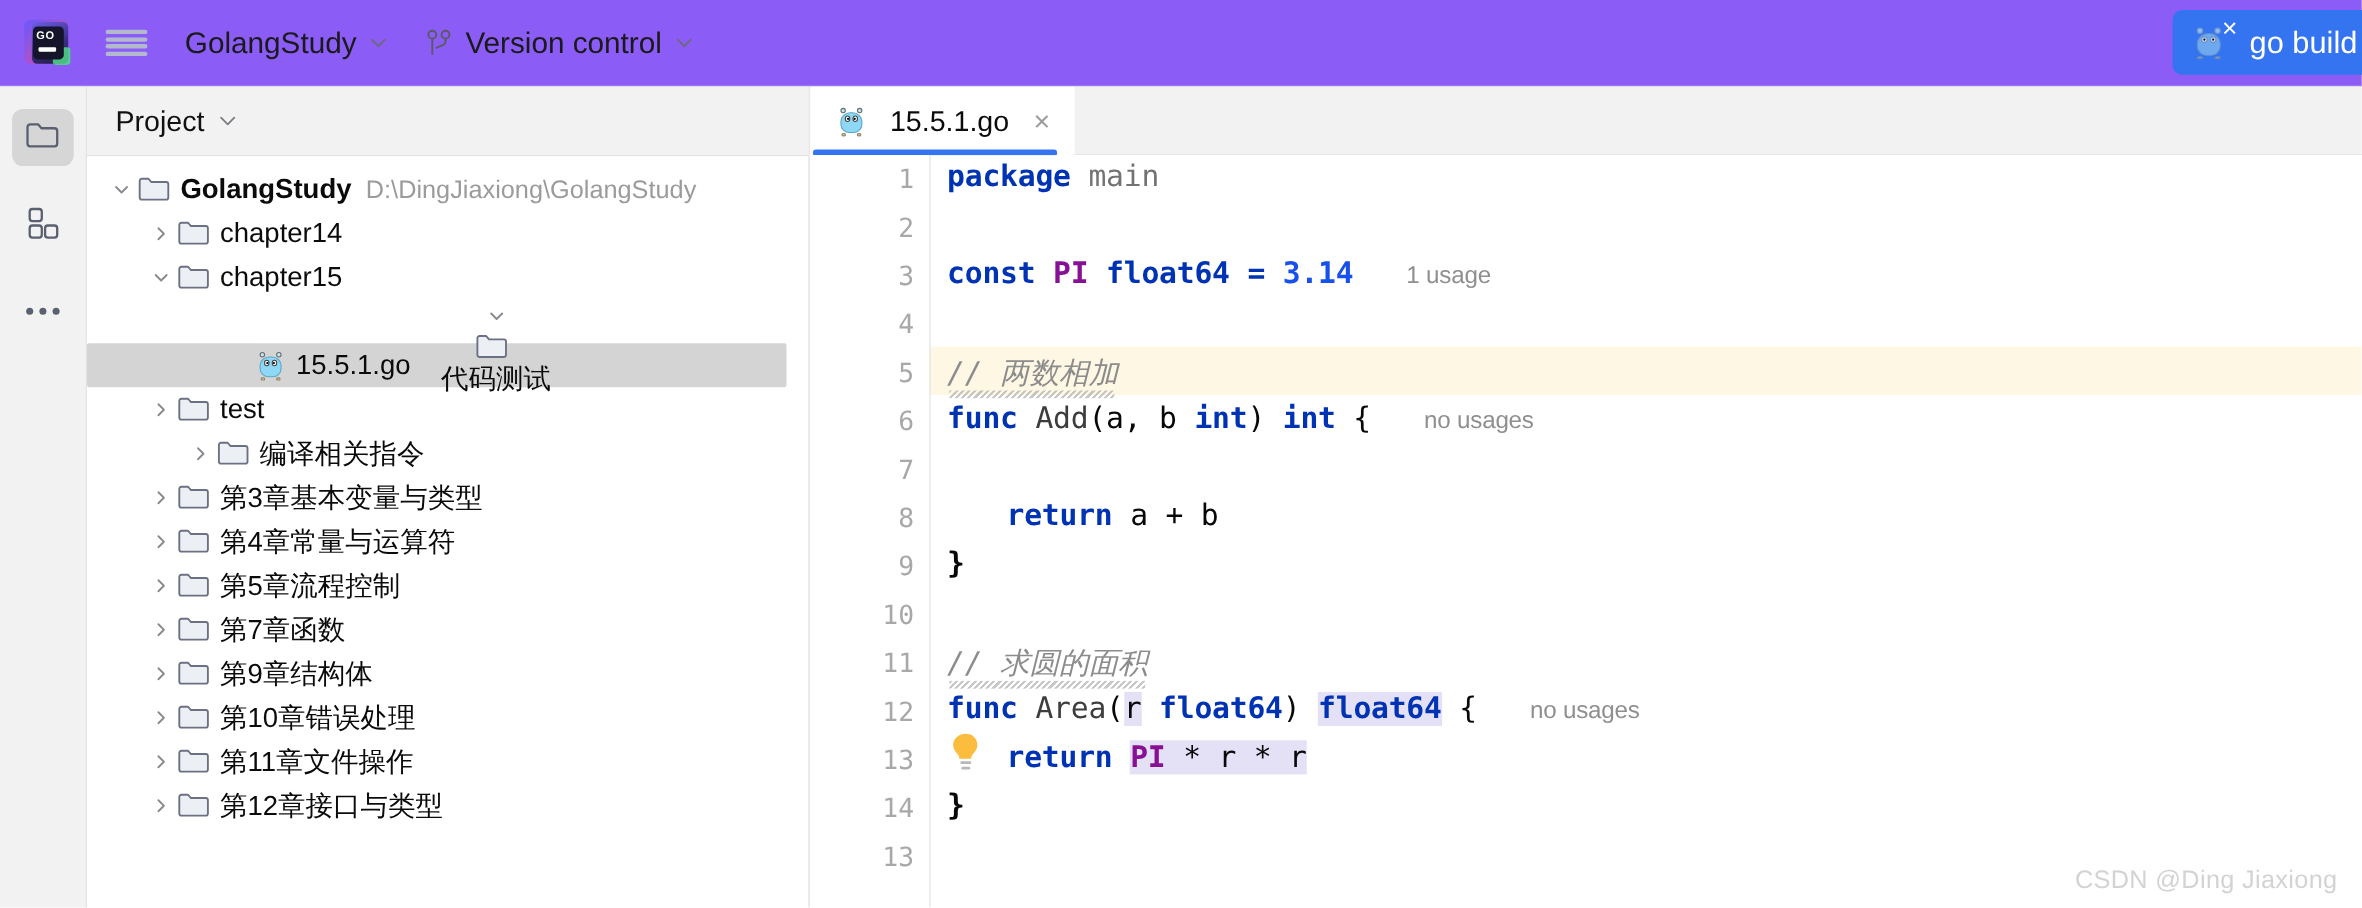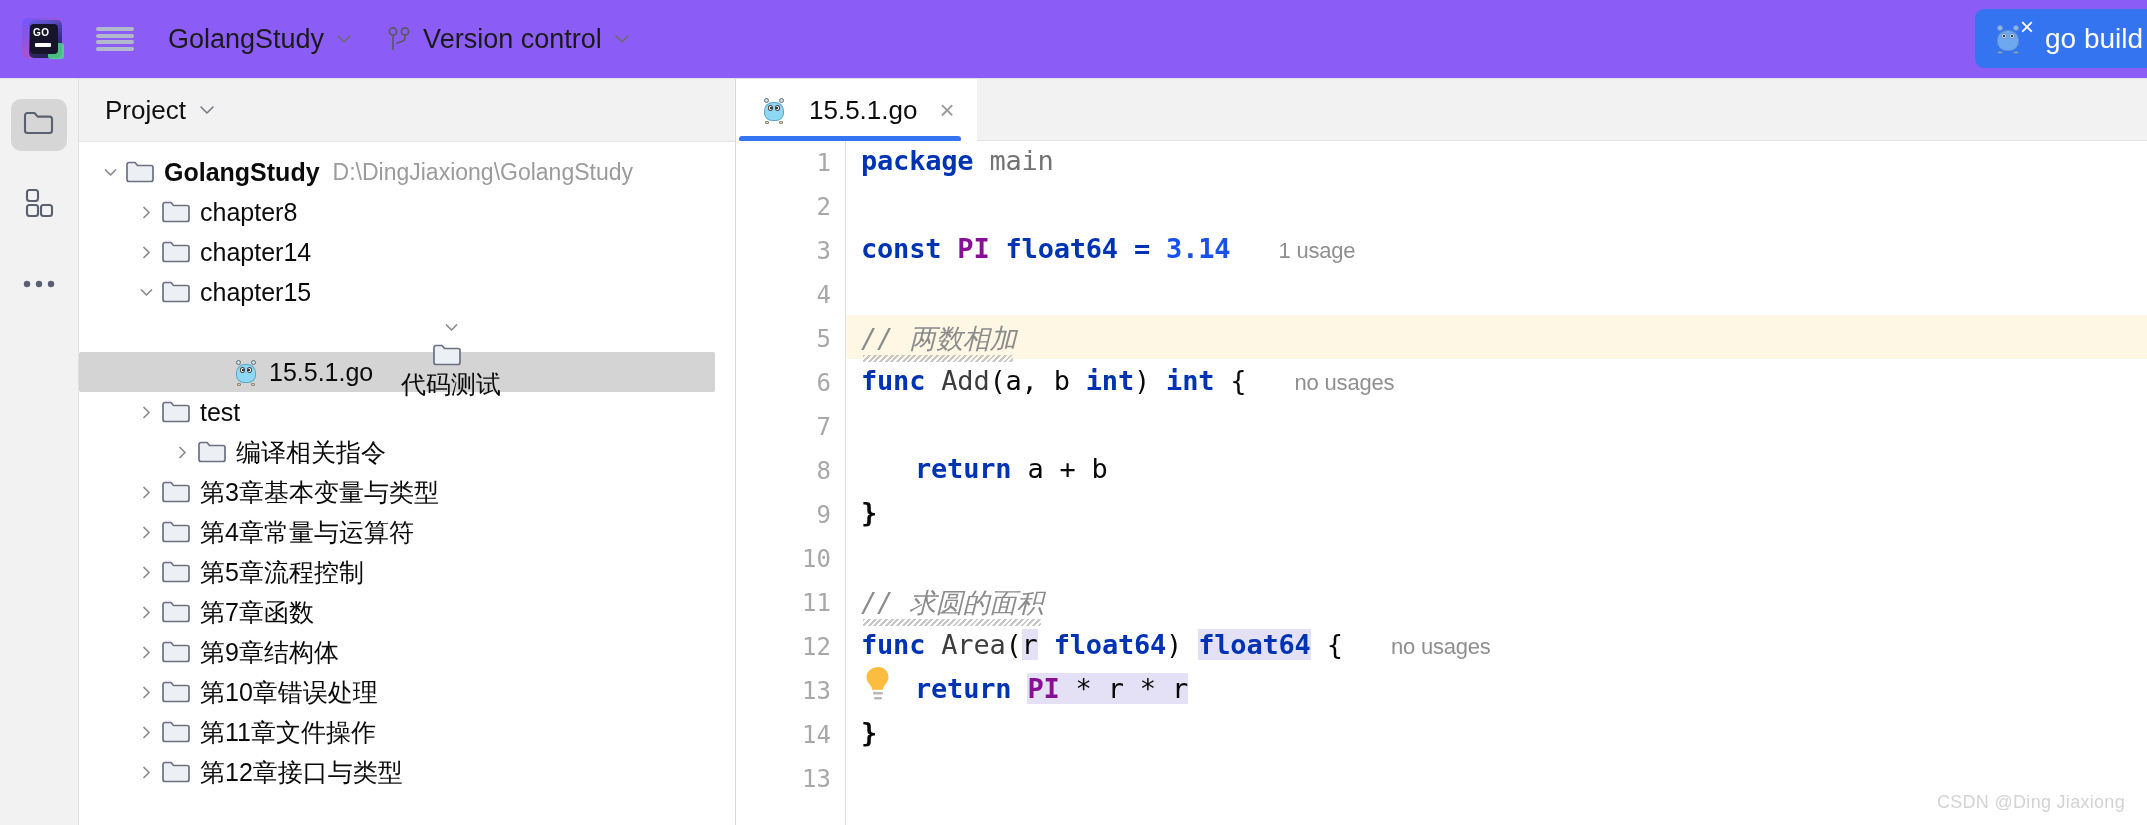--- a/index.html
+++ b/index.html
@@ -146,21 +146,21 @@
   .cnst { color:#871094; font-weight:bold; }
   .cmt  { color:#8c8c8c; font-style:italic; }
   .usage{ color:#8f8f8f; font-family:"Liberation Sans",sans-serif; font-size:22px; }
   .sel-tok { background:#e4e1f7; }
   .squiggle {
     position:absolute; height:7px;
     background-image: repeating-linear-gradient(135deg,#b9b9b9 0 2px, transparent 2px 4px);
     opacity:.8;
   }
   .watermark {
-    position:absolute; right:22px; bottom:12px; color:#d3d3d3; font-size:18px;
+    position:absolute; right:22px; bottom:12px; color:#d3d3d3; font-size:23px;
     font-family:"Liberation Sans", sans-serif; letter-spacing:.3px;
   }
 </style>
 </head>
 <body>
 
 <div class="topbar">
 
   <div class="jb-logo">
     <div class="sq-a"></div>
@@ -265,31 +265,20 @@
         <span class="arrow">
           <svg width="17" height="17" viewBox="0 0 17 17">
             <path d="M3.5 6l5 5 5-5" fill="none" stroke="#8a8a90" stroke-width="1.7" stroke-linecap="round" stroke-linejoin="round"></path>
           </svg>
         </span>
         <span class="folder"><svg width="30" height="26" viewBox="0 0 30 26">
             <path d="M2 5.5A2 2 0 0 1 4 3.5h6l2.6 3h13.4A2 2 0 0 1 28 8.5v12a2 2 0 0 1-2 2H4a2 2 0 0 1-2-2z" fill="#eceff4" stroke="#6b7183" stroke-width="1.7" stroke-linejoin="round"></path>
           </svg></span>
         <span class="name bold">GolangStudy</span>
         <span class="path">D:\DingJiaxiong\GolangStudy</span>
-      </div>
-      <div class="row" style="padding-left: 52px;">
-        <span class="arrow">
-          <svg width="17" height="17" viewBox="0 0 17 17">
-            <path d="M6 3.5l5 5-5 5" fill="none" stroke="#8a8a90" stroke-width="1.7" stroke-linecap="round" stroke-linejoin="round"></path>
-          </svg>
-        </span>
-        <span class="folder"><svg width="30" height="26" viewBox="0 0 30 26">
-            <path d="M2 5.5A2 2 0 0 1 4 3.5h6l2.6 3h13.4A2 2 0 0 1 28 8.5v12a2 2 0 0 1-2 2H4a2 2 0 0 1-2-2z" fill="#eceff4" stroke="#6b7183" stroke-width="1.7" stroke-linejoin="round"></path>
-          </svg></span>
-        <span class="name">chapter8</span>
       </div>
       <div class="row" style="padding-left: 52px;">
         <span class="arrow">
           <svg width="17" height="17" viewBox="0 0 17 17">
             <path d="M6 3.5l5 5-5 5" fill="none" stroke="#8a8a90" stroke-width="1.7" stroke-linecap="round" stroke-linejoin="round"></path>
           </svg>
         </span>
         <span class="folder"><svg width="30" height="26" viewBox="0 0 30 26">
             <path d="M2 5.5A2 2 0 0 1 4 3.5h6l2.6 3h13.4A2 2 0 0 1 28 8.5v12a2 2 0 0 1-2 2H4a2 2 0 0 1-2-2z" fill="#eceff4" stroke="#6b7183" stroke-width="1.7" stroke-linejoin="round"></path>
           </svg></span>

